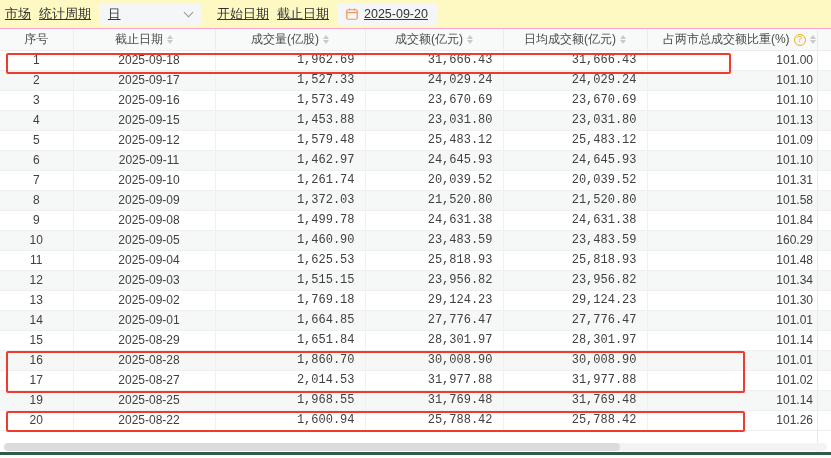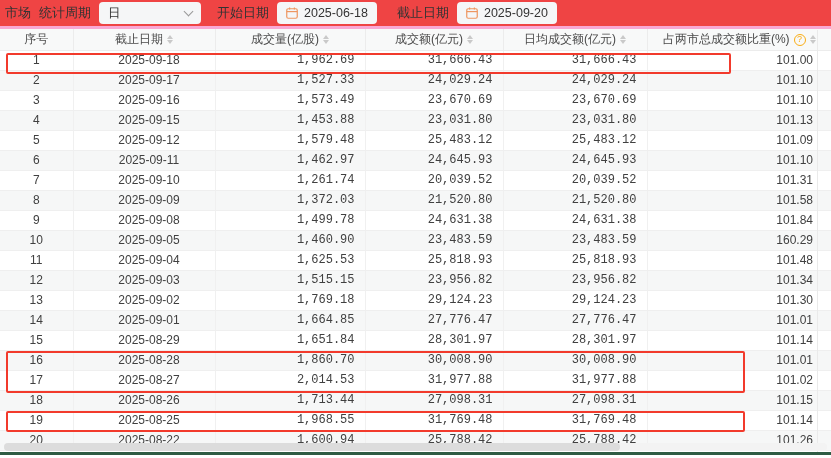--- a/index.html
+++ b/index.html
@@ -4,22 +4,23 @@
 <style>
   html,body { margin:0; padding:0; }
   body {
     width:831px; height:458px; position:relative; overflow:hidden;
     background:#ffffff; font-family:"Liberation Sans", sans-serif; color:#333;
   }
 
   
   .toolbar {
     height:29px; display:flex; align-items:center; padding-left:5px;
-    box-sizing:border-box; border-bottom:3px solid #f9a8d4; font-size:13px; color:#333;
-    background:#ef4444;
+    box-sizing:border-box; border-bottom:1px solid #f9a8d4; font-size:13px; color:#333;
+    background:#fef9c3;
+    text-decoration:underline;
   }
   .tool-label { margin-right:8px; white-space:nowrap; }
   .select {
     background:#f5f6f7; border-radius:4px; height:22px; box-sizing:border-box;
     display:inline-flex; align-items:center; justify-content:space-between;
     padding:0 9px; cursor:pointer; margin-right:16px;
   }
   .select .sel-value { font-size:12.5px; color:#333; }
   .chevron {
     width:6px; height:6px; border-right:1.5px solid #999; border-bottom:1.5px solid #999;
@@ -106,29 +107,20 @@
 <div class="toolbar">
   <span class="tool-label">市场</span>
 
   <span class="tool-label">统计周期</span>
   <div class="select" style="width:102px;">
     <span class="sel-value">日</span>
     <span class="chevron"></span>
   </div>
 
   <span class="tool-label">开始日期</span>
-  <div class="datebox">
-    <svg class="cal-icon" viewBox="0 0 12 12">
-      <rect x="0.75" y="1.75" width="10.5" height="9.5" rx="1.5" fill="none" stroke="#ee9660" stroke-width="1.2"></rect>
-      <line x1="0.75" y1="4.6" x2="11.25" y2="4.6" stroke="#ee9660" stroke-width="1.2"></line>
-      <line x1="3.6" y1="0.4" x2="3.6" y2="2.6" stroke="#ee9660" stroke-width="1.2"></line>
-      <line x1="8.4" y1="0.4" x2="8.4" y2="2.6" stroke="#ee9660" stroke-width="1.2"></line>
-    </svg>
-    <span>2025-06-18</span>
-  </div>
 
   <span class="tool-label">截止日期</span>
   <div class="datebox">
     <svg class="cal-icon" viewBox="0 0 12 12">
       <rect x="0.75" y="1.75" width="10.5" height="9.5" rx="1.5" fill="none" stroke="#ee9660" stroke-width="1.2"></rect>
       <line x1="0.75" y1="4.6" x2="11.25" y2="4.6" stroke="#ee9660" stroke-width="1.2"></line>
       <line x1="3.6" y1="0.4" x2="3.6" y2="2.6" stroke="#ee9660" stroke-width="1.2"></line>
       <line x1="8.4" y1="0.4" x2="8.4" y2="2.6" stroke="#ee9660" stroke-width="1.2"></line>
     </svg>
     <span>2025-09-20</span>
@@ -318,28 +310,20 @@
       </tr>
       <tr>
         <td class="idx">17</td>
         <td class="date">2025-08-27</td>
         <td class="num">2,014.53</td>
         <td class="num">31,977.88</td>
         <td class="num">31,977.88</td>
         <td class="pct">101.02</td>
       </tr>
       <tr>
-        <td class="idx">18</td>
-        <td class="date">2025-08-26</td>
-        <td class="num">1,713.44</td>
-        <td class="num">27,098.31</td>
-        <td class="num">27,098.31</td>
-        <td class="pct">101.15</td>
-      </tr>
-      <tr>
         <td class="idx">19</td>
         <td class="date">2025-08-25</td>
         <td class="num">1,968.55</td>
         <td class="num">31,769.48</td>
         <td class="num">31,769.48</td>
         <td class="pct">101.14</td>
       </tr>
       <tr>
         <td class="idx">20</td>
         <td class="date">2025-08-22</td>

